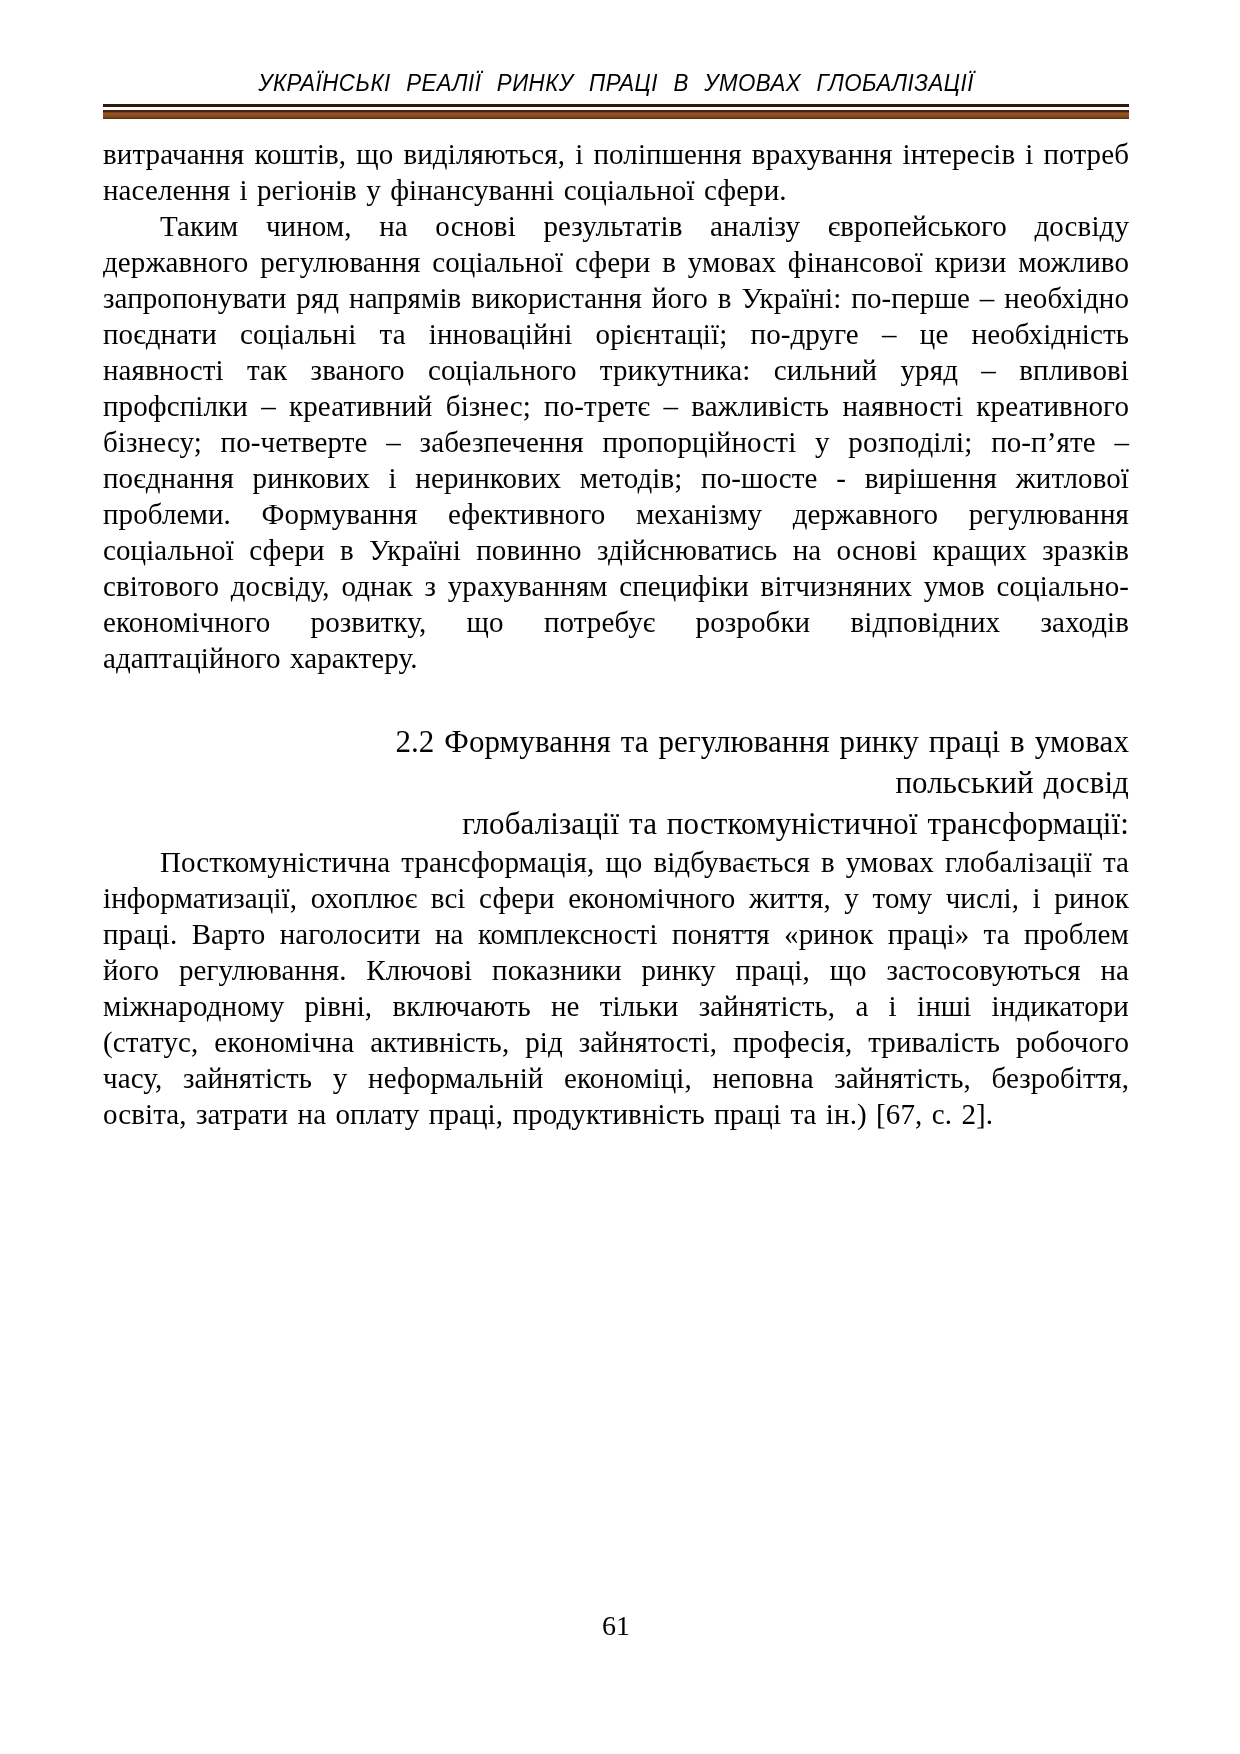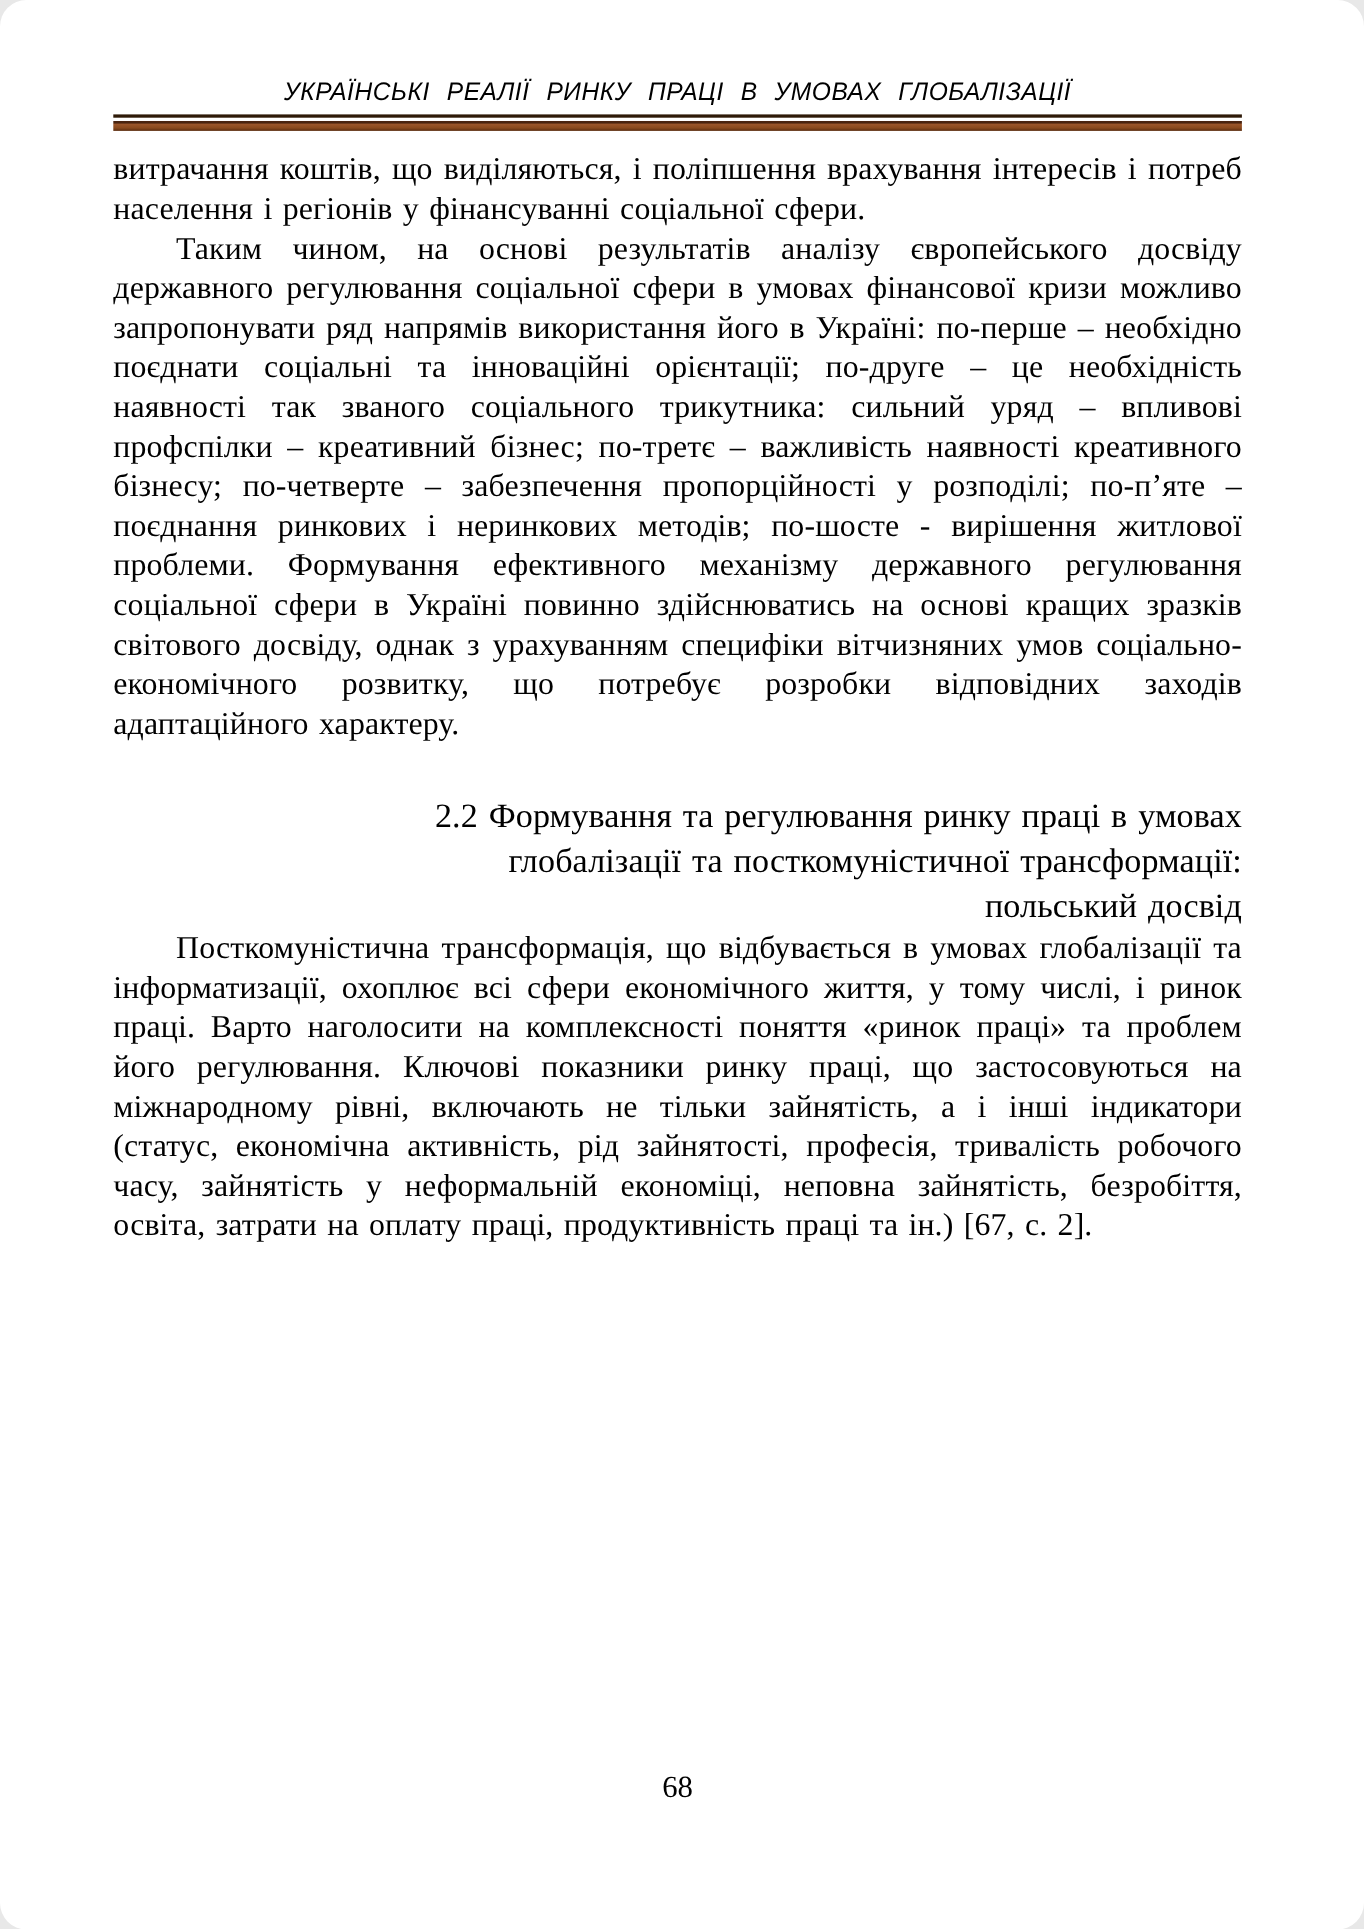--- a/index.html
+++ b/index.html
@@ -13,21 +13,20 @@
   html, body { margin: 0; padding: 0; background: #e8e8e8; }
   .page {
     position: relative;
     width: 1240px;
     height: 1754px;
     margin: 0 auto;
     background: var(--background, #ffffff);
     color: var(--text-color, #000);
     font-family: "Liberation Serif", "DejaVu Serif", serif;
     overflow: hidden;
-    border-radius: 24px;
   }
   .content {
     position: absolute;
     left: 103px;
     top: 0;
     width: 1026px;
   }
   .running-title {
     margin-top: 70px;
     text-align: center;
@@ -101,25 +100,25 @@
     </div>
 
     <div class="body-text">
 
       <p class="para">витрачання коштів, що виділяються, і поліпшення врахування інтересів і потреб населення і регіонів у фінансуванні соціальної сфери.</p>
 
       <p class="para indent">Таким чином, на основі результатів аналізу європейського досвіду державного регулювання соціальної сфери в умовах фінансової кризи можливо запропонувати ряд напрямів використання його в Україні: по-перше – необхідно поєднати соціальні та інноваційні орієнтації; по-друге – це необхідність наявності так званого соціального трикутника: сильний уряд – впливові профспілки – креативний бізнес; по-третє – важливість наявності креативного бізнесу; по-четверте – забезпечення пропорційності у розподілі; по-п’яте – поєднання ринкових і неринкових методів; по-шосте - вирішення житлової проблеми. Формування ефективного механізму державного регулювання соціальної сфери в Україні повинно здійснюватись на основі кращих зразків світового досвіду, однак з урахуванням специфіки вітчизняних умов соціально-економічного розвитку, що потребує розробки відповідних заходів адаптаційного характеру.</p>
 
       <div class="section-heading">
         <div>2.2 Формування та регулювання ринку праці в умовах</div>
+        <div>польський досвід</div>
         <div>глобалізації та посткомуністичної трансформації:</div>
-        <div>польський досвід</div>
       </div>
 
 
       <p class="para indent after-heading">Посткомуністична трансформація, що відбувається в умовах глобалізації та інформатизації, охоплює всі сфери економічного життя, у тому числі, і ринок праці. Варто наголосити на комплексності поняття «ринок праці» та проблем його регулювання. Ключові показники ринку праці, що застосовуються на міжнародному рівні, включають не тільки зайнятість, а і інші індикатори (статус, економічна активність, рід зайнятості, професія, тривалість робочого часу, зайнятість у неформальній економіці, неповна зайнятість, безробіття, освіта, затрати на оплату праці, продуктивність праці та ін.) [67, с. 2].</p>
 
 
     </div>
   </div>
 
-  <div class="page-number">68</div>
+  <div class="page-number">61</div>
 </div>
 
 </body></html>

